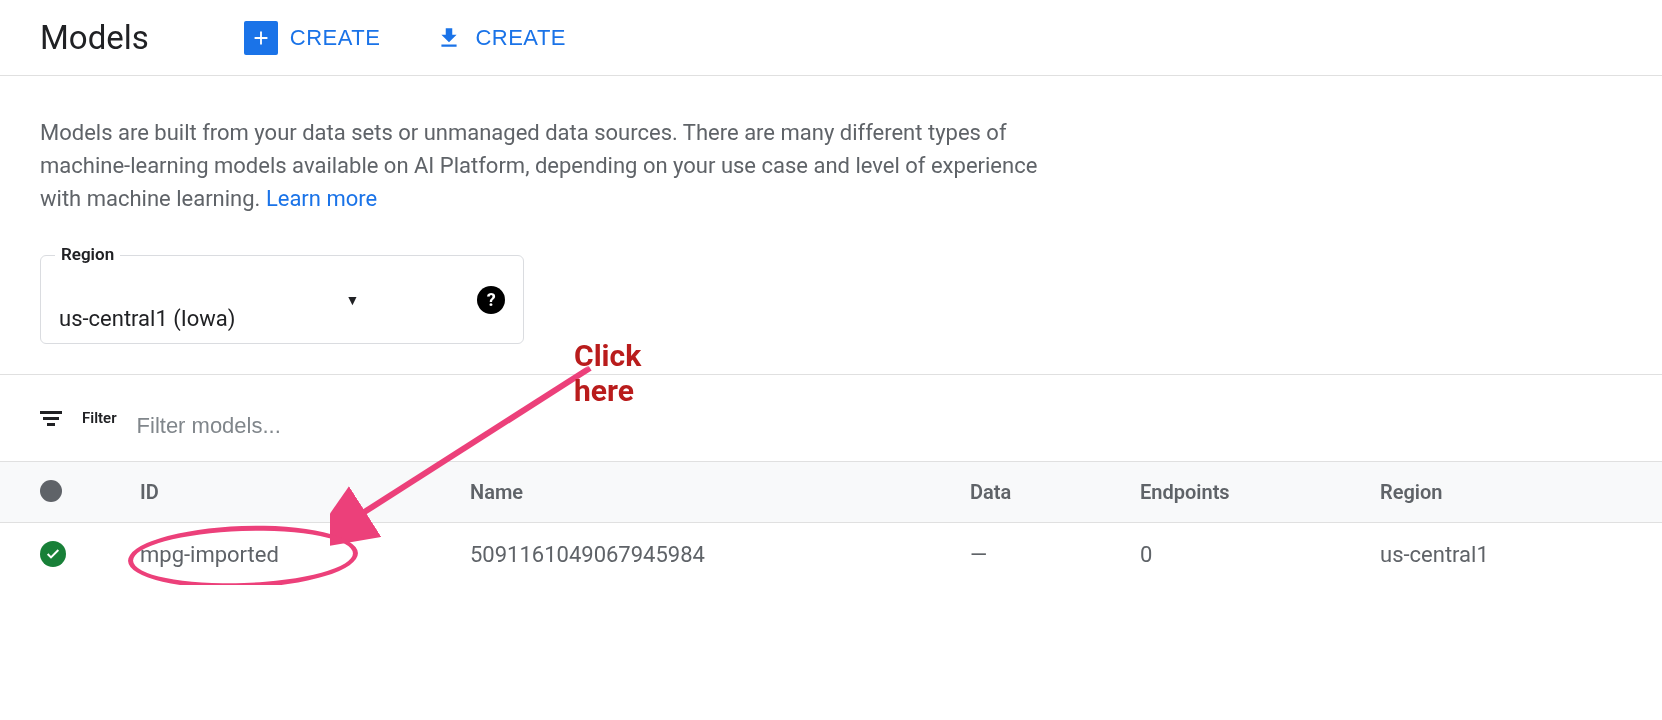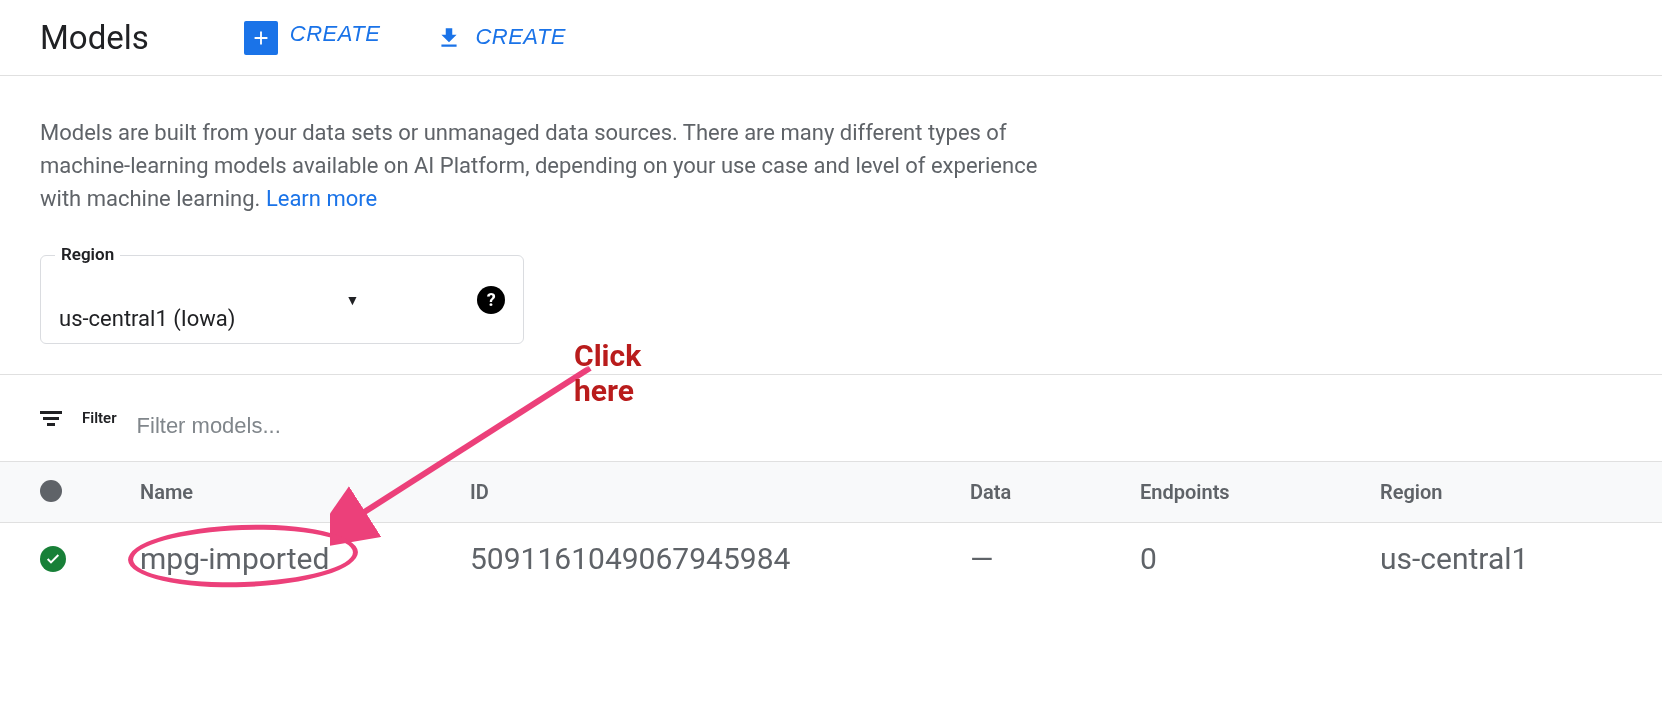--- a/index.html
+++ b/index.html
@@ -24,30 +24,29 @@
       font-weight: 400;
       color: #202124;
     }
     .header-actions {
       display: flex;
       gap: 55px;
       align-items: center;
     }
     .action-button {
       display: flex;
-      align-items: flex-start;
+      align-items: center;
       gap: 12px;
       background: transparent;
       border: none;
       cursor: pointer;
       color: #1a73e8;
       font-size: 22px;
       font-weight: 500;
       letter-spacing: 0.5px;
-      font-style: italic;
     }
     .create-icon-wrapper {
       background: #1a73e8;
       color: #fff;
       width: 34px;
       height: 34px;
       display: flex;
       align-items: center;
       justify-content: center;
       border-radius: 2px;
@@ -193,21 +192,21 @@
       display: flex;
       align-items: center;
       justify-content: center;
       color: #fff;
     }
     .status-check svg {
       width: 16px;
       height: 16px;
     }
     .table-cell {
-      font-size: 30px;
+      font-size: 22px;
       color: #5f6368;
     }
     .name-cell {
       position: relative;
       z-index: 1;
     }
     .name-text {
       position: relative;
       z-index: 2;
     }
@@ -292,22 +291,22 @@
     <div class="filter-line filter-line-3"></div>
   </div>
   <span class="filter-label">Filter</span>
   <input type="text" class="filter-input" placeholder="Filter models..." style="">
 </div>
 
 <div class="table-header">
   <div>
     <div class="status-dot-header"></div>
   </div>
+  <div class="table-header-cell">ID</div>
   <div class="table-header-cell">Name</div>
-  <div class="table-header-cell">ID</div>
   <div class="table-header-cell">Data</div>
   <div class="table-header-cell">Endpoints</div>
   <div class="table-header-cell">Region</div>
 </div>
 
 <div class="table-row">
   <div>
     <div class="status-check">
       <svg viewBox="0 0 24 24" fill="none" stroke="currentColor" stroke-width="3">
           <polyline points="20 6 9 17 4 12"></polyline>

